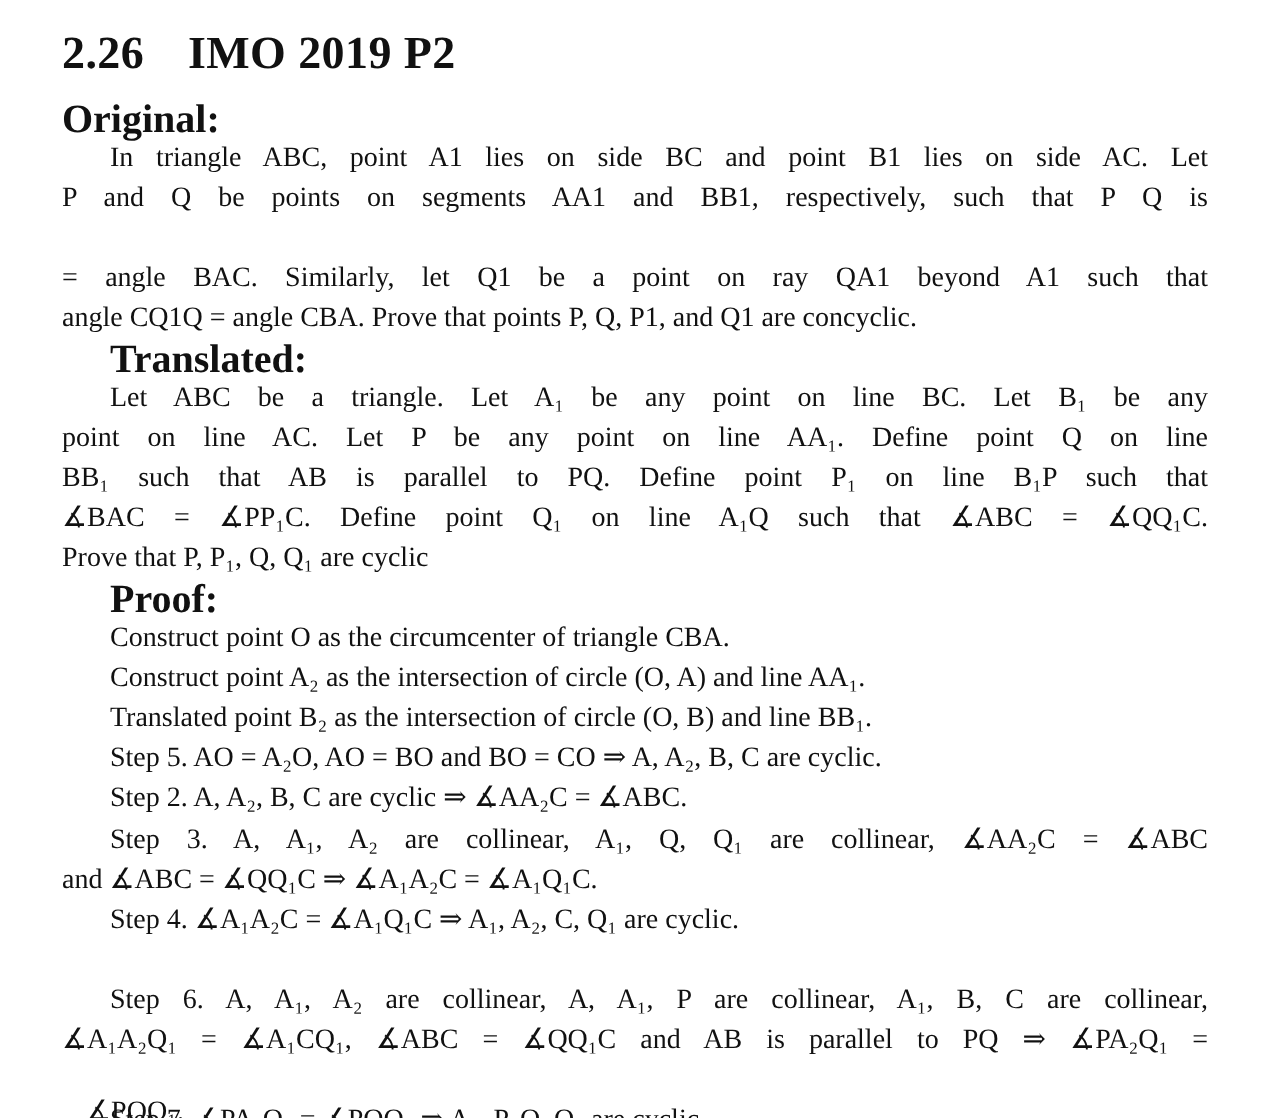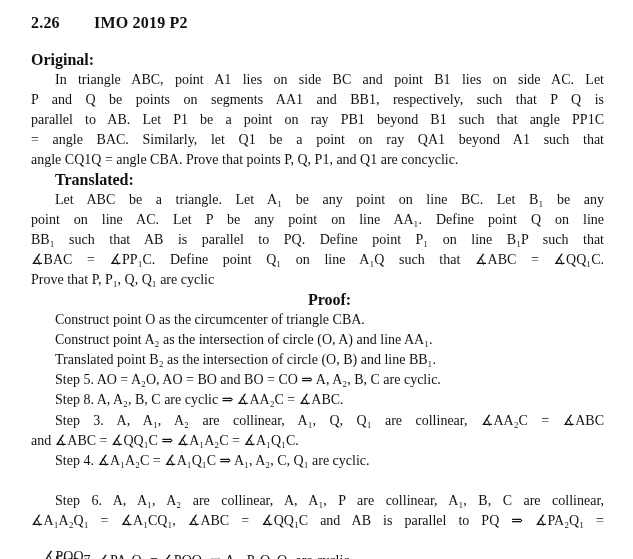--- a/index.html
+++ b/index.html
@@ -1,59 +1,58 @@
 <!DOCTYPE html>
 <html><head>
 <meta charset="utf-8">
 <style>
   html, body { margin: 0; padding: 0; background: #ffffff; }
   body { width: 633px; height: 559px; overflow: hidden; position: relative;
          font-family: "Liberation Serif", "DejaVu Serif", serif; color: #111; }
   .page { position: absolute; left: 0; top: 0; width: 633px; height: 559px; }
-  .section-title { position: absolute; left: 31px; top: 14px; font-size: 16px; font-weight: bold; letter-spacing: 0.2px; }
+  .section-title { position: absolute; left: 31px; top: 14px; font-size: 23px; font-weight: bold; letter-spacing: 0.2px; }
   .section-title .num { display: inline-block; width: 63px; }
   .line { position: absolute; left: 31px; width: 573px; font-size: 14px; line-height: 20px; white-space: nowrap; }
   .just { text-align: justify; text-align-last: justify; }
   .ind { left: 55px; width: 549px; }
-  .bold { font-weight: bold; font-size: 16px; }
+  .bold { font-weight: bold; font-size: 20px; }
 </style>
 </head>
 <body>
 
 <div class="page">
 
   <div class="section-title">
     <span class="num">2.26</span><span>IMO 2019 P2</span>
   </div>
 
   <div class="line bold" style="top:50px;">Original:</div>
   <div class="line ind just" style="top:70px;">In triangle ABC, point A1 lies on side BC and point B1 lies on side AC. Let</div>
   <div class="line just" style="top:90px;">P and Q be points on segments AA1 and BB1, respectively, such that P Q is</div>
-  <div class="line just" style="top:110px;">parallel to AB. Let P1 be a point on ray PB1 beyond B1 such that angle PP1C</div>
   <div class="line just" style="top:130px;">= angle BAC. Similarly, let Q1 be a point on ray QA1 beyond A1 such that</div>
   <div class="line" style="top:150px;">angle CQ1Q = angle CBA. Prove that points P, Q, P1, and Q1 are concyclic.</div>
 
   <div class="line bold ind" style="top:170px;">Translated:</div>
   <div class="line ind just" style="top:190px;">Let ABC be a triangle. Let A₁ be any point on line BC. Let B₁ be any</div>
   <div class="line just" style="top:210px;">point on line AC. Let P be any point on line AA₁. Define point Q on line</div>
   <div class="line just" style="top:230px;">BB₁ such that AB is parallel to PQ. Define point P₁ on line B₁P such that</div>
   <div class="line just" style="top:250px;">∡BAC = ∡PP₁C. Define point Q₁ on line A₁Q such that ∡ABC = ∡QQ₁C.</div>
   <div class="line" style="top:270px;">Prove that P, P₁, Q, Q₁ are cyclic</div>
 
-  <div class="line bold ind" style="top:290px;text-align:center;">Proof:</div>
+  <div class="line bold ind" style="top:290px;">Proof:</div>
   <div class="line ind" style="top:310px;">Construct point O as the circumcenter of triangle CBA.</div>
   <div class="line ind" style="top:330px;">Construct point A₂ as the intersection of circle (O, A) and line AA₁.</div>
   <div class="line ind" style="top:350px;">Translated point B₂ as the intersection of circle (O, B) and line BB₁.</div>
 
   <div class="line ind" style="top:370px;">
     <span>Step 5.</span>
     <span>AO = A₂O, AO = BO and BO = CO ⇒ A, A₂, B, C are cyclic.</span>
   </div>
   <div class="line ind" style="top:390px;">
-    <span>Step 8.</span>
+    <span>Step 2.</span>
     <span>A, A₂, B, C are cyclic ⇒ ∡AA₂C = ∡ABC.</span>
   </div>
   <div class="line ind just" style="top:411px;">
     <span>Step 3.</span>
     <span>A, A₁, A₂ are collinear, A₁, Q, Q₁ are collinear, ∡AA₂C = ∡ABC</span>
   </div>
   <div class="line" style="top:431px;">and ∡ABC = ∡QQ₁C ⇒ ∡A₁A₂C = ∡A₁Q₁C.</div>
   <div class="line ind" style="top:451px;">
     <span>Step 4.</span>
     <span>∡A₁A₂C = ∡A₁Q₁C ⇒ A₁, A₂, C, Q₁ are cyclic.</span>

